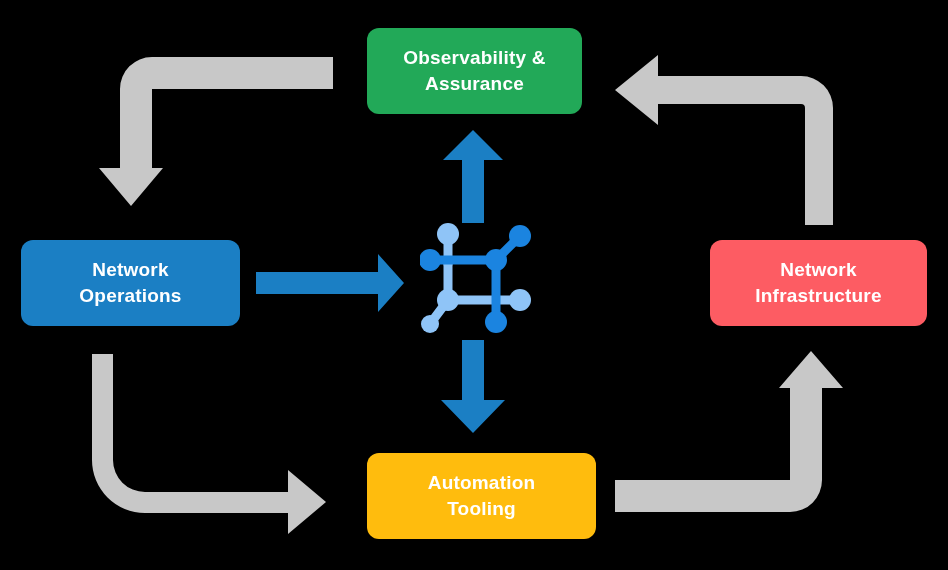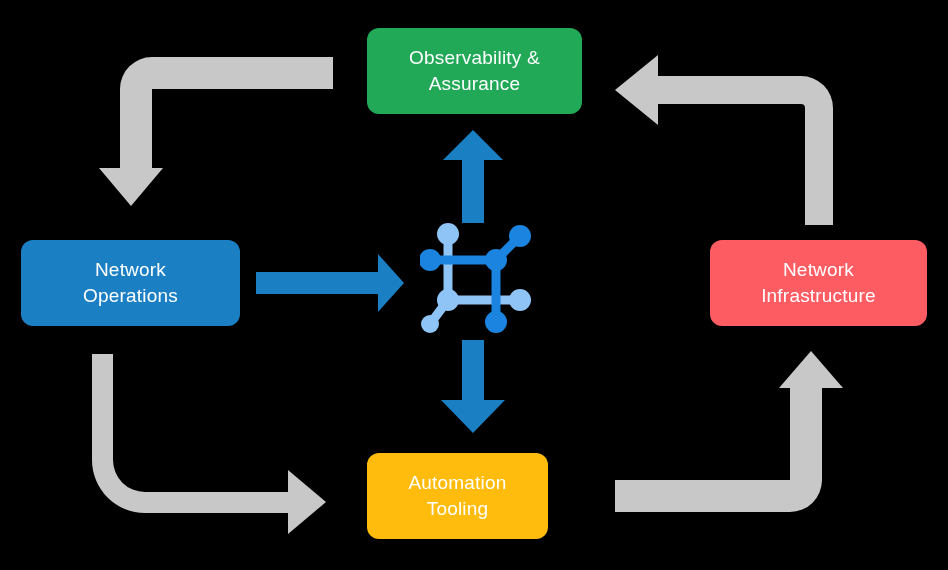--- a/index.html
+++ b/index.html
@@ -20,21 +20,21 @@
   .node-box {
     position: absolute;
     display: flex;
     align-items: center;
     justify-content: center;
     text-align: center;
     border-radius: 12px;
     color: #ffffff;
     font-size: 19px;
     line-height: 1.35;
-    font-weight: 400;
+    font-weight: 700;
     letter-spacing: 0.2px;
     box-sizing: border-box;
     padding: 6px 10px;
     white-space: pre-line;
   }
   #box-observability {
     left: 367px;
     top: 28px;
     width: 215px;
     height: 86px;
@@ -47,21 +47,21 @@
   }
   #box-infrastructure {
     left: 710px;
     top: 240px;
     width: 217px;
     height: 86px;
   }
   #box-automation {
     left: 367px;
     top: 453px;
-    width: 181px;
+    width: 229px;
     height: 86px;
   }
   .arrow-svg {
     position: absolute;
     left: 0;
     top: 0;
     width: 948px;
     height: 570px;
     pointer-events: none;
   }

